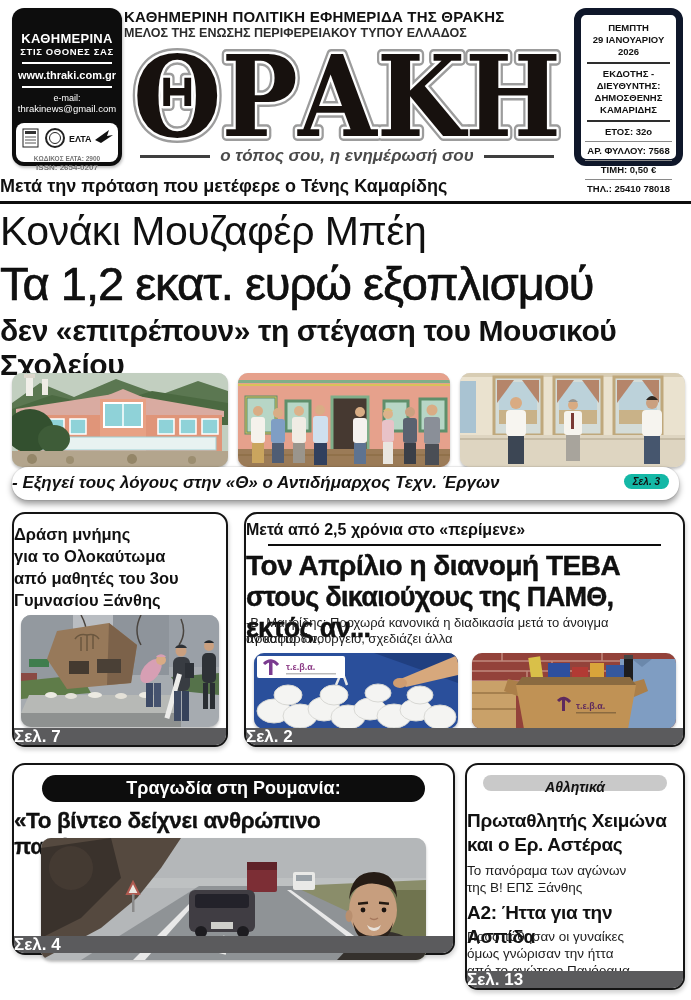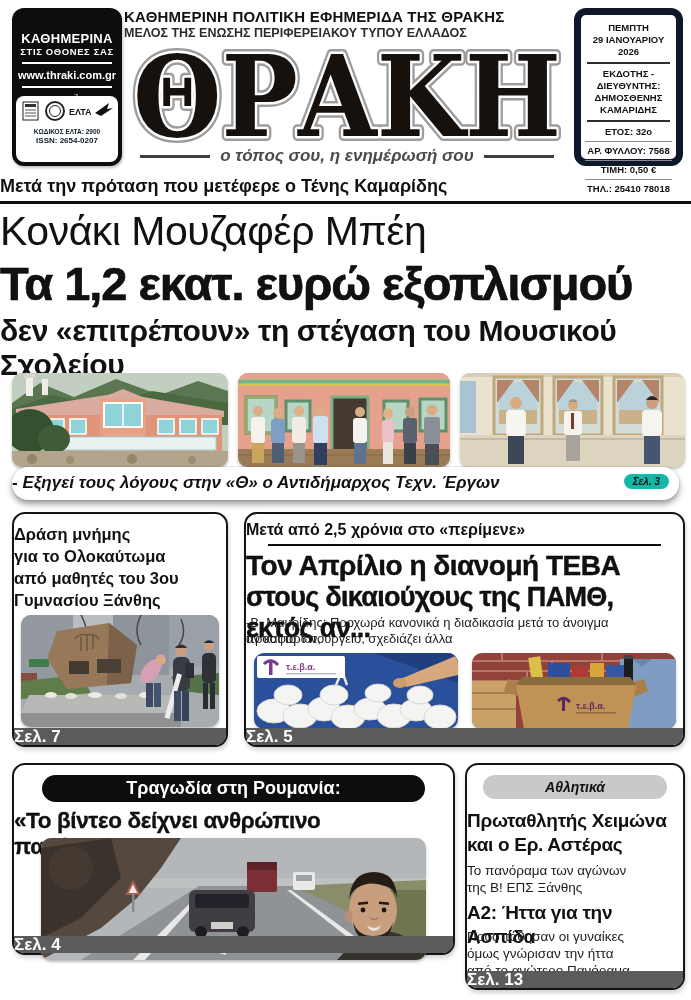--- a/index.html
+++ b/index.html
@@ -12,21 +12,21 @@
 
   
   .mh-left{left:12px;top:8px;width:110px;height:158px;background:#0d0d0d;border-radius:12px;
            color:#fff;text-align:center;box-shadow:1px 2px 3px rgba(0,0,0,.25);}
   .mh-left .t1{margin-top:23px;font-size:13px;font-weight:bold;letter-spacing:.3px;}
   .mh-left .t2{font-size:9.5px;font-weight:bold;letter-spacing:.6px;}
   .wdiv{height:2px;background:#fff;margin:5px 10px;}
   .mh-left .web{font-size:11px;font-weight:bold;}
   .mh-left .em1{font-size:9px;margin-top:3px;}
   .mh-left .em2{font-size:9.5px;}
-  .mh-stamps{left:4px;right:4px;bottom:4px;height:66px;background:#fff;border-radius:8px;color:#0f172a;}
+  .mh-stamps{left:4px;right:4px;bottom:4px;height:39px;background:#fff;border-radius:8px;color:#737373;}
   .mh-stamps .code{font-size:6.5px;font-weight:bold;margin-top:1px;}
   .mh-stamps .issn{font-size:8px;font-weight:bold;margin-top:1px;}
 
   
   .mh-c1{left:124px;top:8px;width:446px;font-size:15px;font-weight:bold;letter-spacing:.2px;}
   .mh-c2{left:124px;top:26px;width:446px;font-size:12.5px;font-weight:bold;color:#2c2c2c;}
   .logo-svg{left:128px;top:40px;}
   .tagline{left:140px;top:146px;width:414px;display:flex;align-items:center;gap:10px;}
   .tagline .rule{flex:1;height:3px;background:#3f3f3f;}
   .tagline .txt{font-size:17px;font-weight:bold;font-style:italic;color:#4a4a4a;white-space:nowrap;}
@@ -36,21 +36,21 @@
             background:#fff;text-align:center;font-weight:bold;box-sizing:border-box;}
   .mh-right .r{font-size:9.5px;line-height:12px;}
   .mh-right .pad{padding-top:7px;}
   .divA{height:2px;background:#2e2e2e;margin:4px 6px;}
   .divB{height:1px;background:#8a8a8a;margin:3px 4px;}
 
   
   .kicker{left:0;top:176px;width:691px;font-size:18px;font-weight:bold;}
   .krule{left:0;top:201px;width:691px;height:3px;background:#0d0d0d;}
   .overline{left:0;top:208px;width:691px;font-size:41px;font-weight:500;letter-spacing:-.5px;}
-  .head1{left:0;top:256px;width:691px;font-size:47px;font-weight:bold;letter-spacing:-1px;-webkit-text-stroke:.6px #000;}
+  .head1{left:0;top:256px;width:691px;font-size:47px;font-weight:normal;letter-spacing:-1px;-webkit-text-stroke:.6px #000;}
   .head2{left:0;top:314px;width:691px;font-size:30px;font-weight:bold;letter-spacing:-.4px;}
 
   .photo{overflow:hidden;border-radius:10px;box-shadow:0 2px 3px rgba(0,0,0,.25);background:#ccc;}
   .photo svg{display:block;}
 
   
   .caption-bar{left:12px;top:467px;width:667px;height:33px;background:#fff;border-radius:16px;
                box-shadow:0 4px 6px rgba(0,0,0,.4), 0 0 0 1px rgba(0,0,0,.06);}
   .caption-bar .txt{position:absolute;left:0;right:0;top:6px;font-size:17px;font-weight:bold;font-style:italic;}
   .badge{position:absolute;right:10px;top:7px;background:#14b8a6;border-radius:8px;padding:2px 9px;
@@ -71,21 +71,21 @@
   .teba-h1{position:absolute;left:0;right:0;top:36px;font-size:28px;font-weight:bold;letter-spacing:-.5px;-webkit-text-stroke:.4px #000;}
   .teba-h2{position:absolute;left:0;right:0;top:68px;font-size:27px;font-weight:bold;letter-spacing:-.7px;-webkit-text-stroke:.4px #000;}
   .teba-n{position:absolute;left:0;right:0;font-size:13px;line-height:16px;color:#1c1c1c;}
 
   .rom-box{left:12px;top:763px;width:443px;height:192px;}
   .rom-pill{position:absolute;left:28px;right:28px;top:10px;height:27px;background:#0d0d0d;border-radius:14px;
             color:#fff;font-size:18px;font-weight:bold;line-height:27px;text-align:center;}
   .rom-head{position:absolute;left:0;right:0;top:43px;font-size:22.5px;font-weight:bold;letter-spacing:-.4px;-webkit-text-stroke:.3px #000;}
 
   .sp-box{left:465px;top:763px;width:220px;height:227px;}
-  .sp-pill{position:absolute;left:16px;right:16px;top:10px;height:24px;background:#c9c9c9;border-radius:12px;
+  .sp-pill{position:absolute;left:16px;right:16px;top:10px;height:16px;background:#c9c9c9;border-radius:12px;
            font-size:14px;font-weight:bold;font-style:italic;line-height:24px;text-align:center;}
   .sp-h{font-size:19px;font-weight:bold;line-height:24px;letter-spacing:-.3px;}
   .sp-s{font-size:13.5px;line-height:17px;color:#1d1d1d;}
 </style>
 </head>
 <body>
 
 <div class="page">
 
   <div class="abs mh-left">
@@ -391,21 +391,21 @@
         <polygon points="36,26 52,30 48,44 32,38" fill="#ab7f49"></polygon>
         <polygon points="172,26 158,30 162,44 176,38" fill="#ab7f49"></polygon>
         <polygon points="44,32 164,32 158,24 50,24" fill="#8a6a40"></polygon>
         <polygon points="44,32 164,32 156,76 52,76" fill="#c09255"></polygon>
         <path d="M86 48 q6 -6 12 1" stroke="#5e2a5e" stroke-width="3" fill="none"></path>
         <rect x="90" y="46" width="3" height="12" fill="#5e2a5e"></rect>
         <text x="104" y="56" font-size="9" font-weight="bold" font-family="Liberation Sans, sans-serif" fill="#5e2a5e">τ.ε.β.α.</text>
         <rect x="104" y="59" width="40" height="1.5" fill="#8a6a40"></rect>
       </svg>
     </div>
-    <div class="pagebar">Σελ. 5</div>
+    <div class="pagebar">Σελ. 2</div>
   </div>
 
   <div class="abs box rom-box">
     <div class="rom-pill">Τραγωδία στη Ρουμανία:</div>
     <div class="rom-head ctr">«Το βίντεο δείχνει ανθρώπινο παράγοντα»</div>
     <div class="photo" style="position:absolute;left:27px;top:73px;width:385px;height:122px;">
       <svg width="385" height="122" viewBox="0 0 385 122" preserveAspectRatio="none">
         <rect width="385" height="122" fill="#b4b7b9"></rect>
         <rect x="0" y="40" width="385" height="10" fill="#c2c4c6" opacity="0.7"></rect>
         <polygon points="250,48 385,42 385,122 260,122" fill="#8a8d6a"></polygon>

